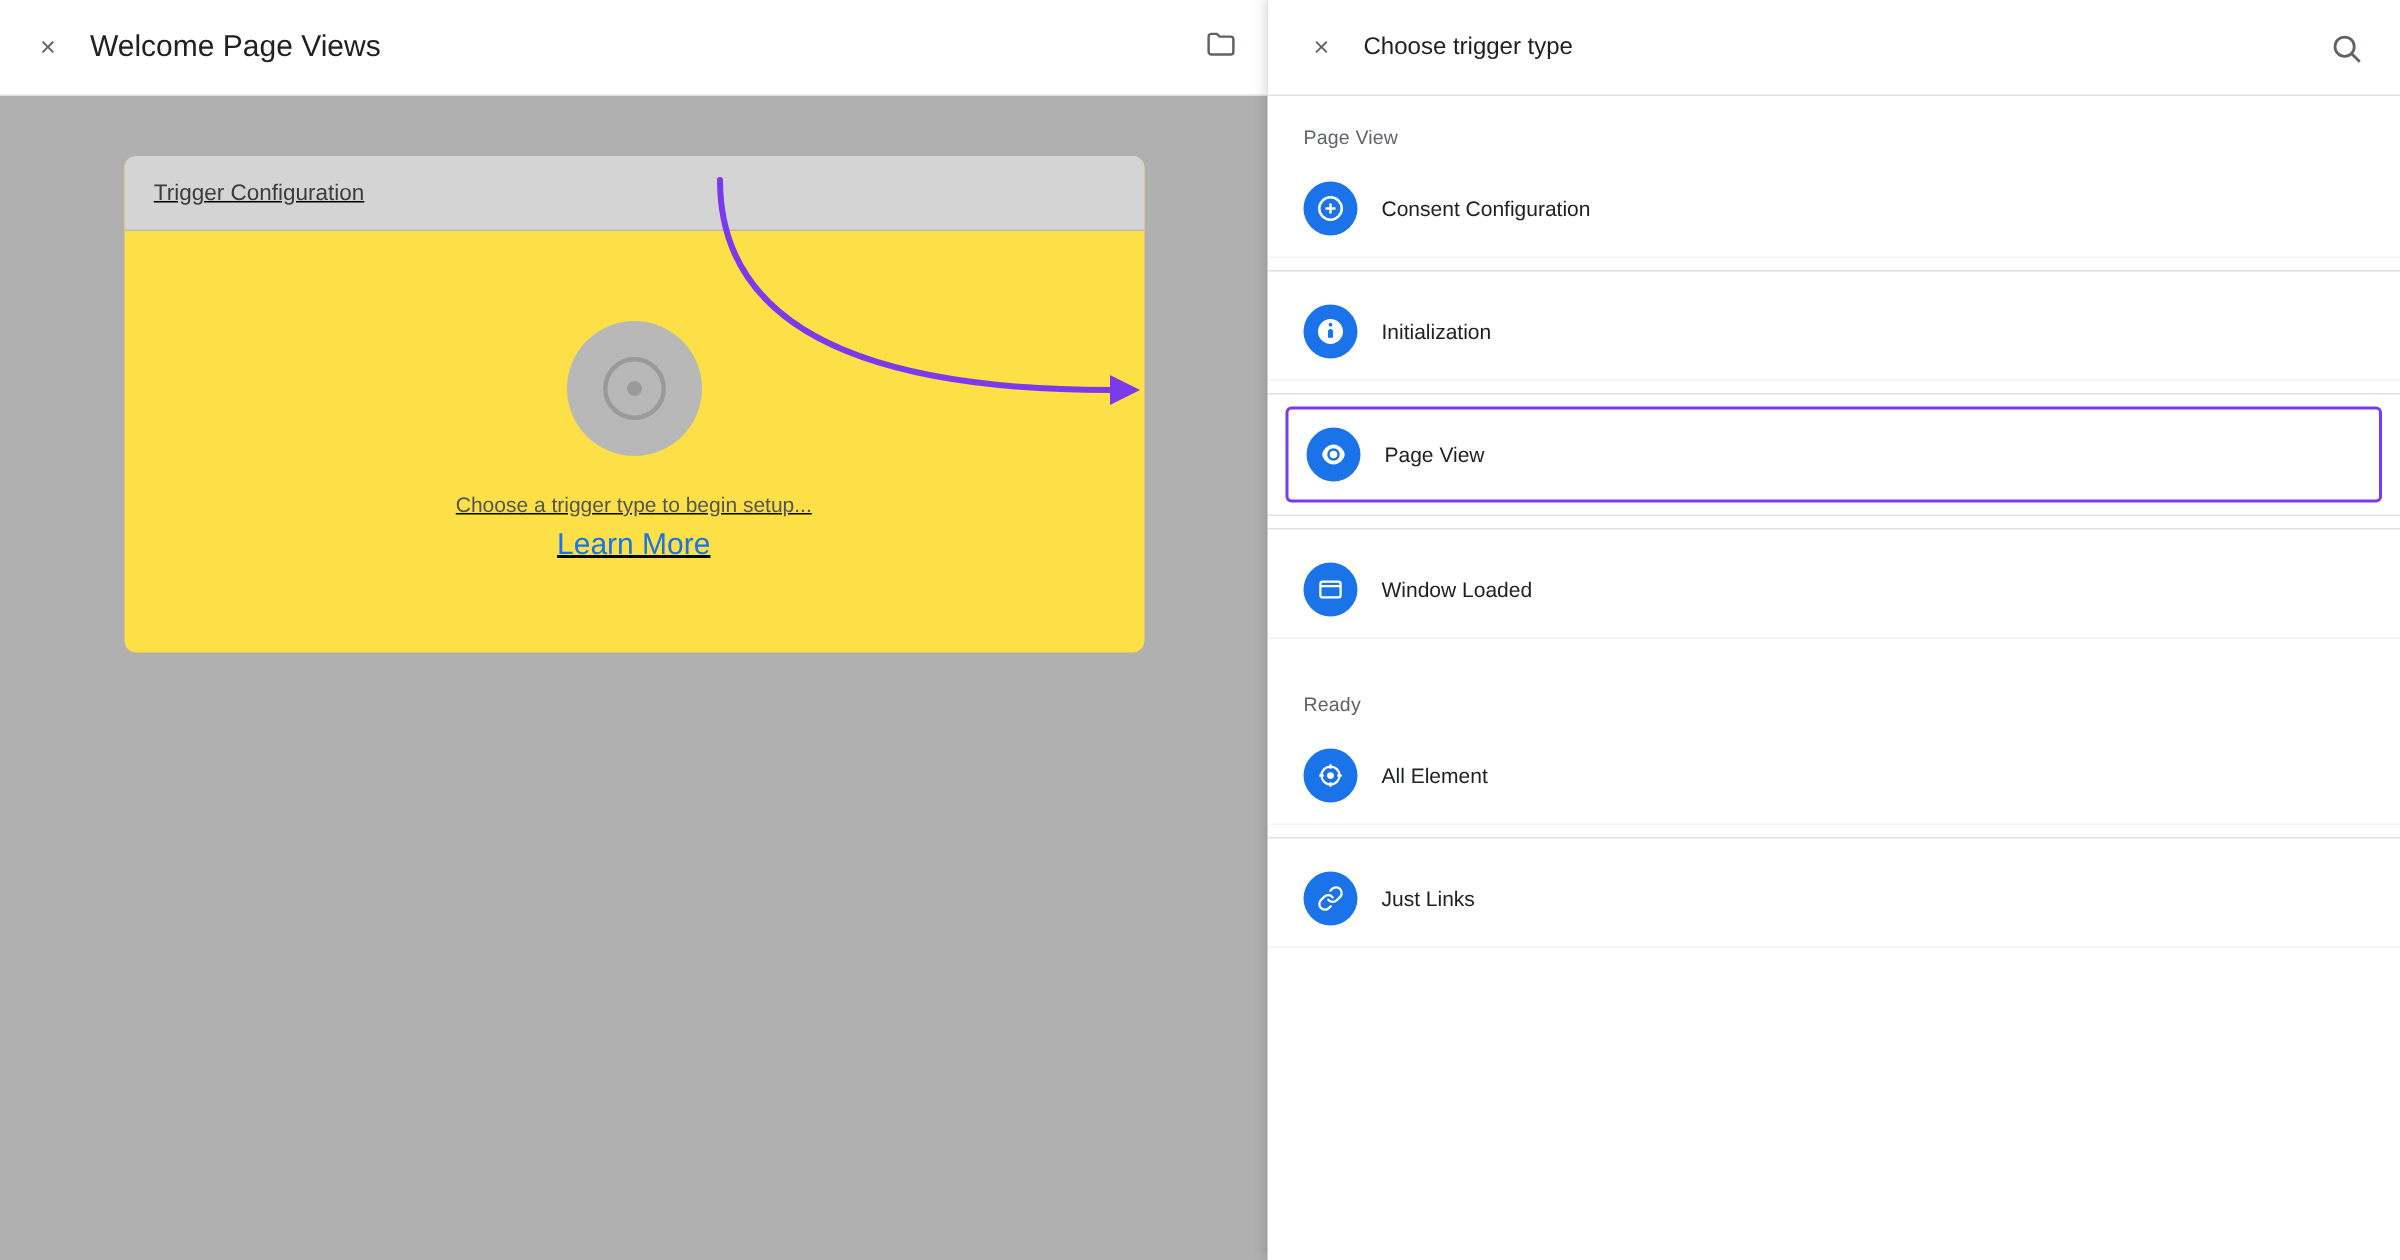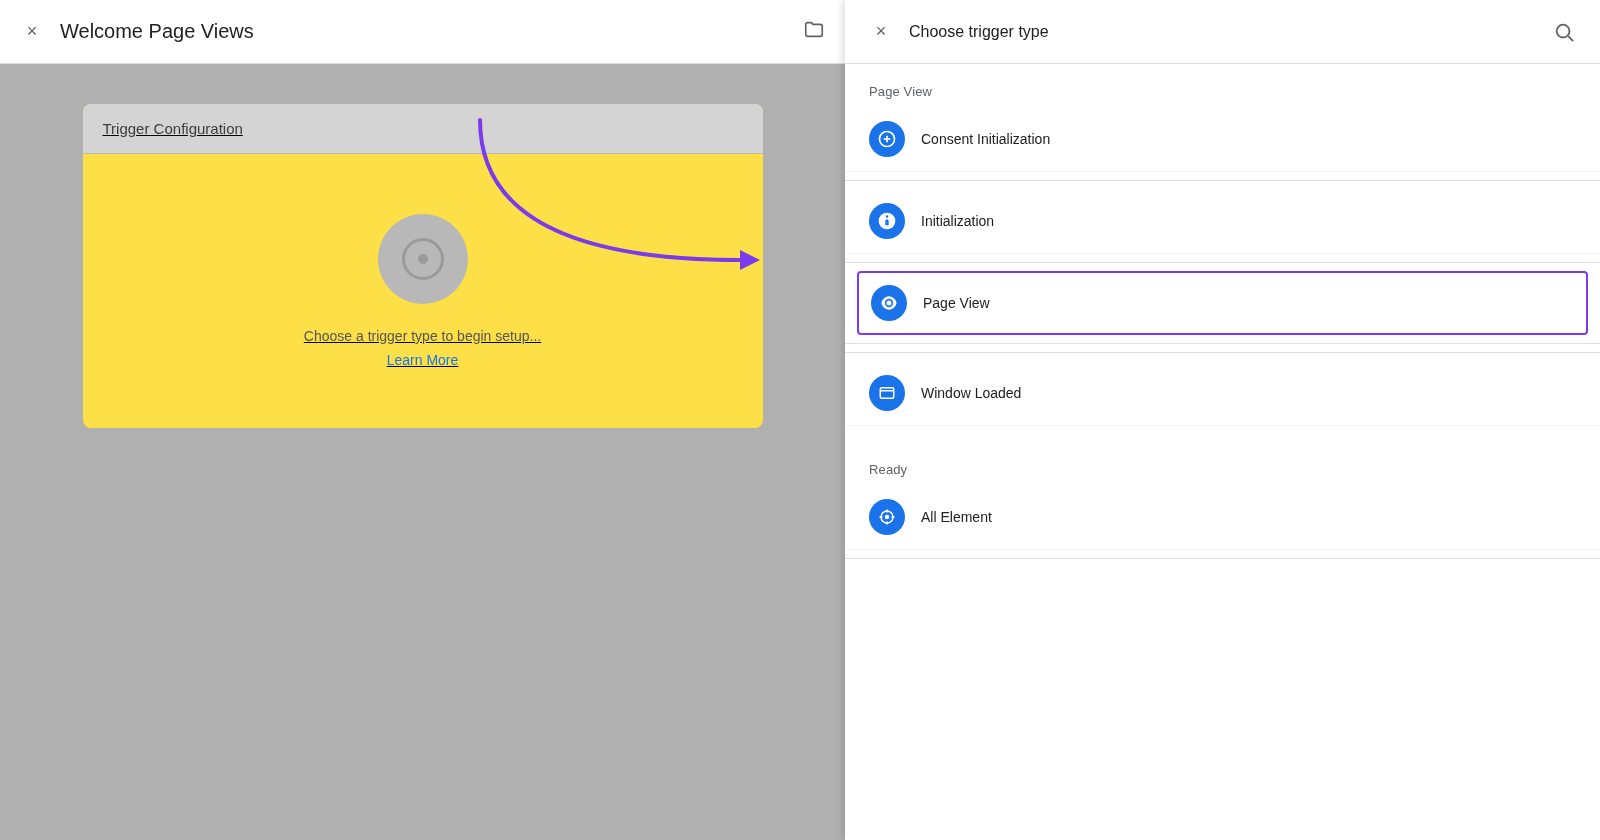--- a/index.html
+++ b/index.html
@@ -122,21 +122,21 @@
       background: #9a9a9a;
     }
 
     .trigger-setup-text {
       font-size: 14px;
       color: #555;
       margin-bottom: 8px;
     }
 
     .learn-more-link {
-      font-size: 14px;
+      font-size: 20px;
       color: #1a73e8;
       cursor: pointer;
       text-decoration: none;
     }
 
     
     .right-panel {
       position: absolute;
       right: 0;
       top: 0;
@@ -303,21 +303,21 @@
   <div>
         <div class="section-label">Page View</div>
         <div class="trigger-item">
           <div class="trigger-item-icon" style="background: rgb(26, 115, 232);">
             <svg width="20" height="20" viewBox="0 0 24 24" fill="white">
               <circle cx="12" cy="12" r="9" fill="none" stroke="white" stroke-width="2"></circle>
               <line x1="12" y1="8" x2="12" y2="16" stroke="white" stroke-width="2"></line>
               <line x1="8" y1="12" x2="16" y2="12" stroke="white" stroke-width="2"></line>
             </svg>
           </div>
-          <span class="trigger-item-name">Consent Initialization</span>
+          <span class="trigger-item-name">Consent Configuration</span>
         </div>
         <div class="divider"></div>
         <div class="trigger-item">
           <div class="trigger-item-icon" style="background: rgb(26, 115, 232);">
             <svg width="20" height="20" viewBox="0 0 24 24" fill="white">
               <path d="M12 2a10 10 0 100 20A10 10 0 0012 2zm0 3a1.5 1.5 0 110 3 1.5 1.5 0 010-3zm0 5c1.1 0 2 .9 2 2v5h-4v-5c0-1.1.9-2 2-2z" fill="white"></path>
             </svg>
           </div>
           <span class="trigger-item-name">Initialization</span>
         </div>
@@ -352,16 +352,25 @@
               <circle cx="12" cy="12" r="8" fill="none" stroke="white" stroke-width="2"></circle>
               <line x1="12" y1="2" x2="12" y2="6" stroke="white" stroke-width="2"></line>
               <line x1="12" y1="18" x2="12" y2="22" stroke="white" stroke-width="2"></line>
               <line x1="2" y1="12" x2="6" y2="12" stroke="white" stroke-width="2"></line>
               <line x1="18" y1="12" x2="22" y2="12" stroke="white" stroke-width="2"></line>
             </svg>
           </div>
           <span class="trigger-item-name">All Element</span>
         </div>
         <div class="divider"></div>
+        <div class="trigger-item">
+          <div class="trigger-item-icon" style="background: rgb(26, 115, 232);">
+            <svg width="18" height="18" viewBox="0 0 24 24" fill="white">
+              <path d="M10 13a5 5 0 007.54.54l3-3a5 5 0 00-7.07-7.07l-1.72 1.71" fill="none" stroke="white" stroke-width="2" stroke-linecap="round"></path>
+              <path d="M14 11a5 5 0 00-7.54-.54l-3 3a5 5 0 007.07 7.07l1.71-1.71" fill="none" stroke="white" stroke-width="2" stroke-linecap="round"></path>
+            </svg>
+          </div>
+          <span class="trigger-item-name">Just Links</span>
+        </div>
         <div style="height: 16px;"></div>
       </div>
     </div>
 </div>
 
 </body></html>

